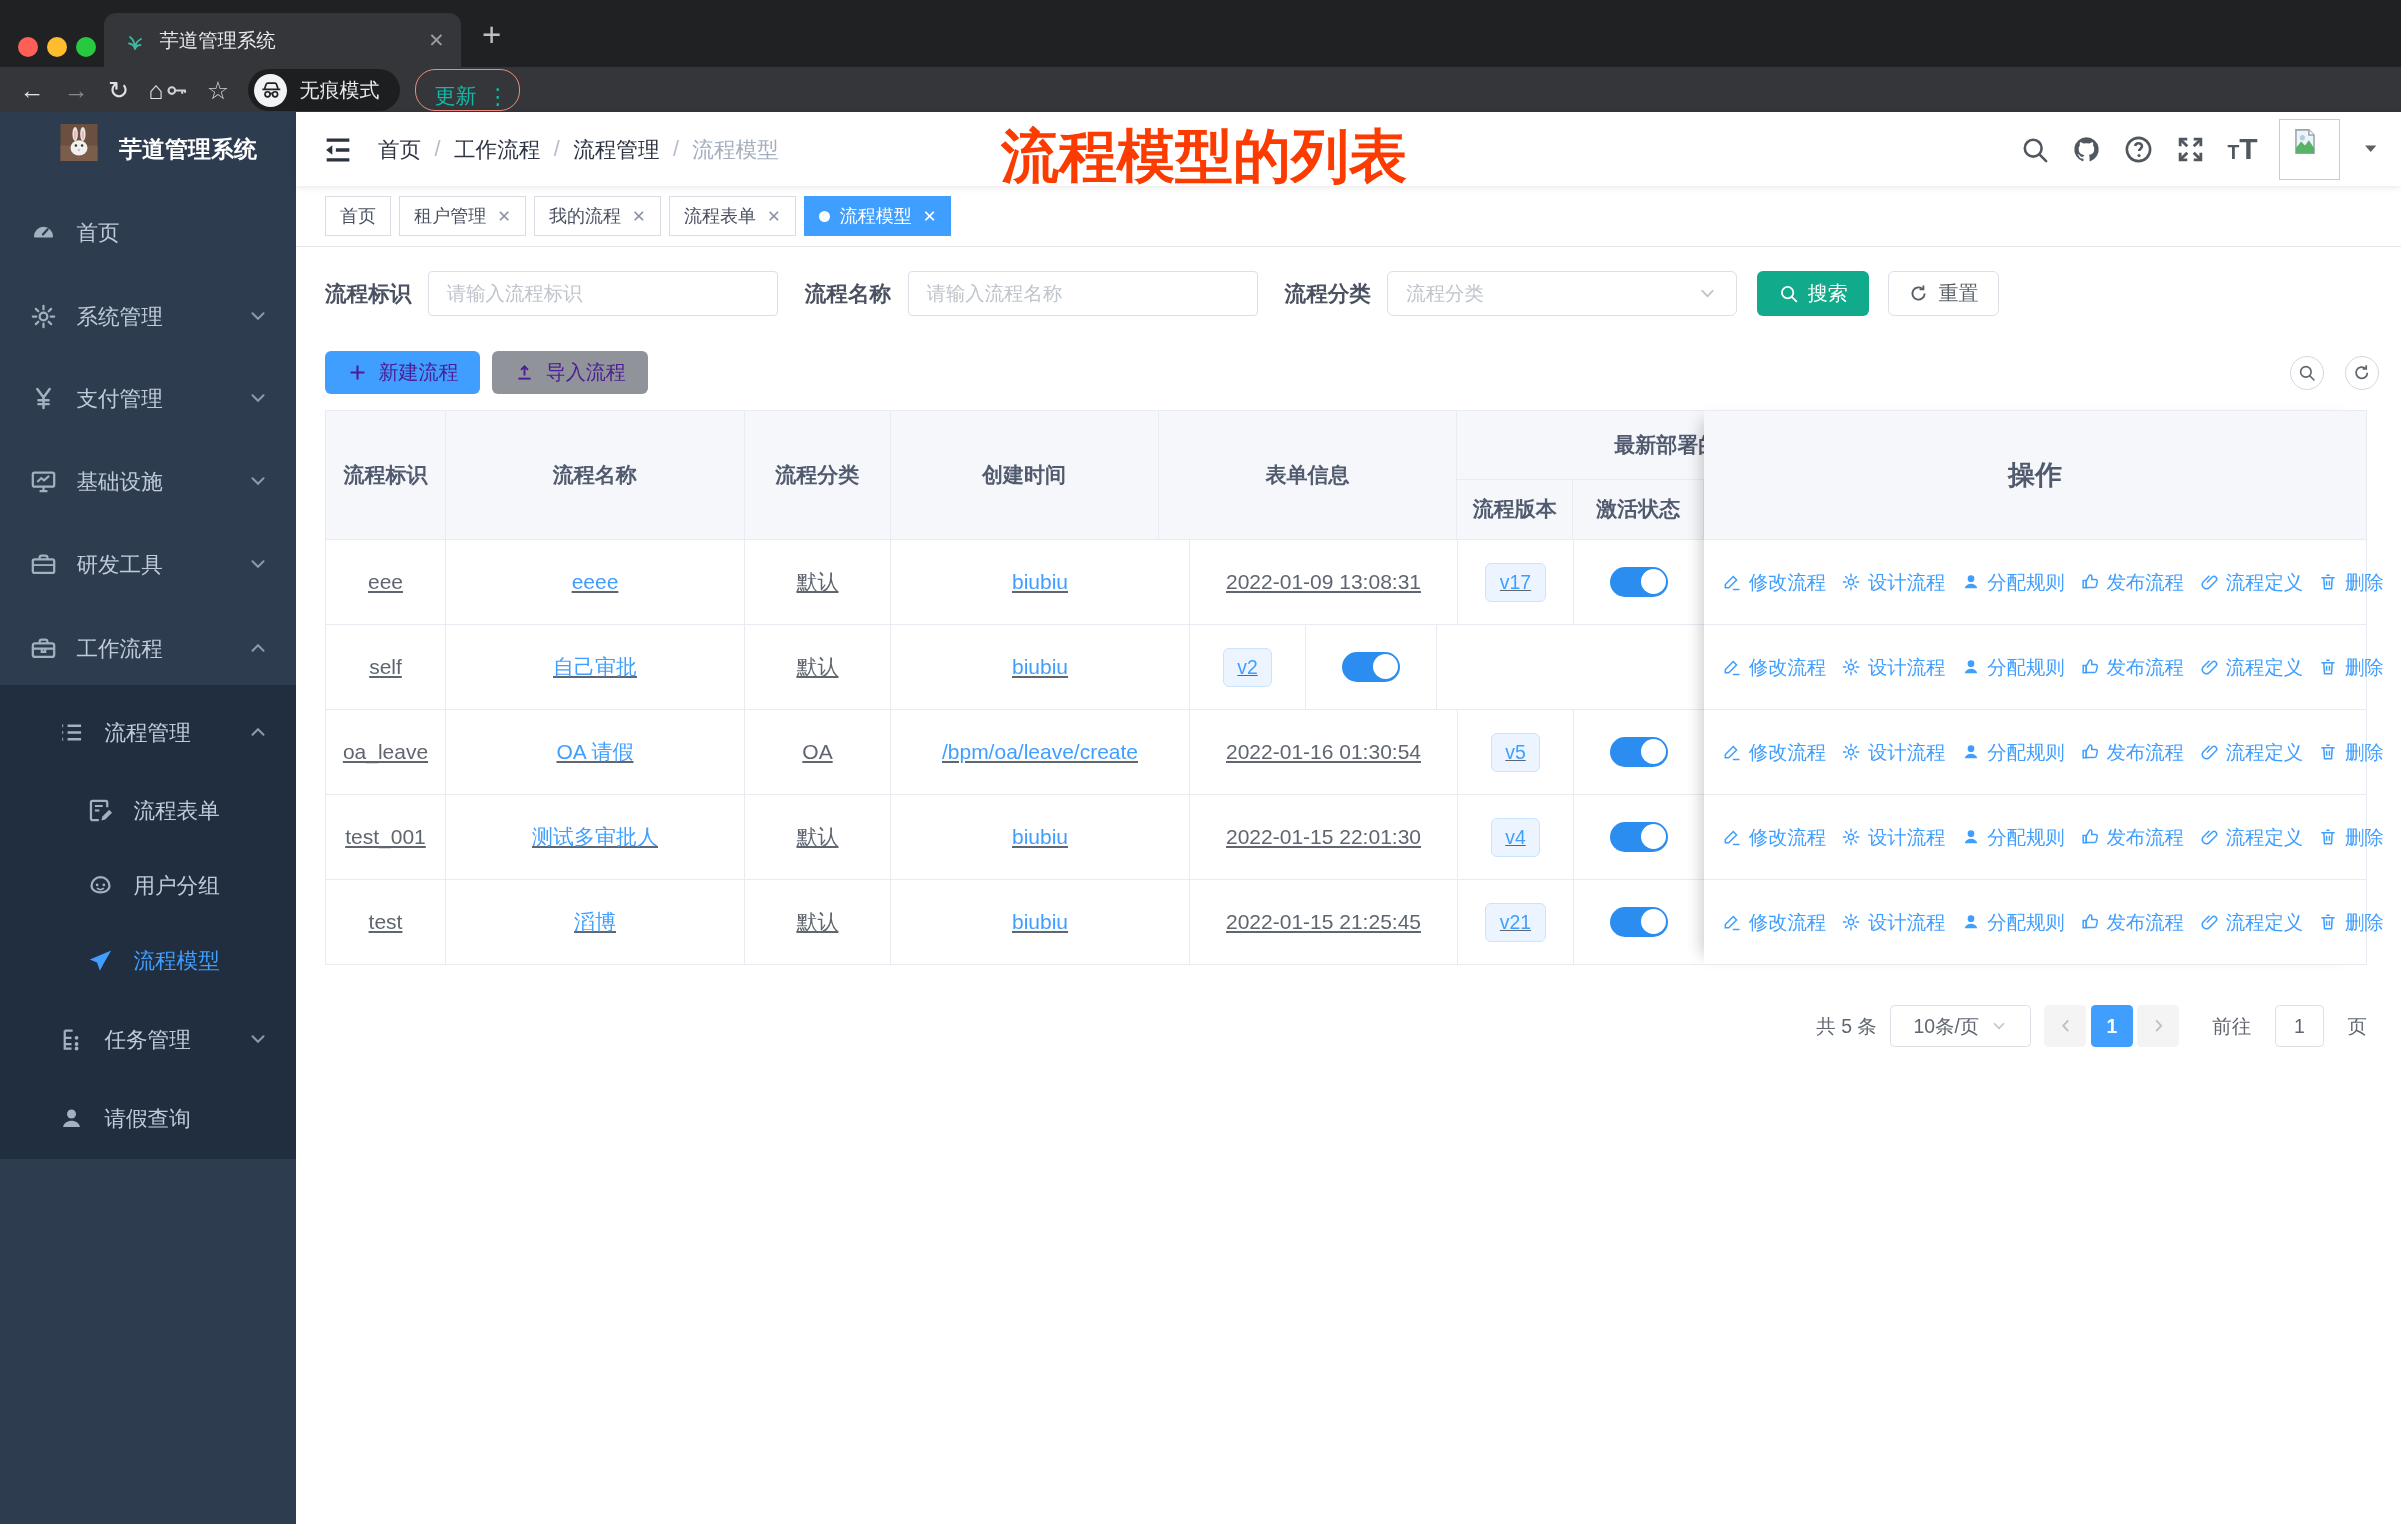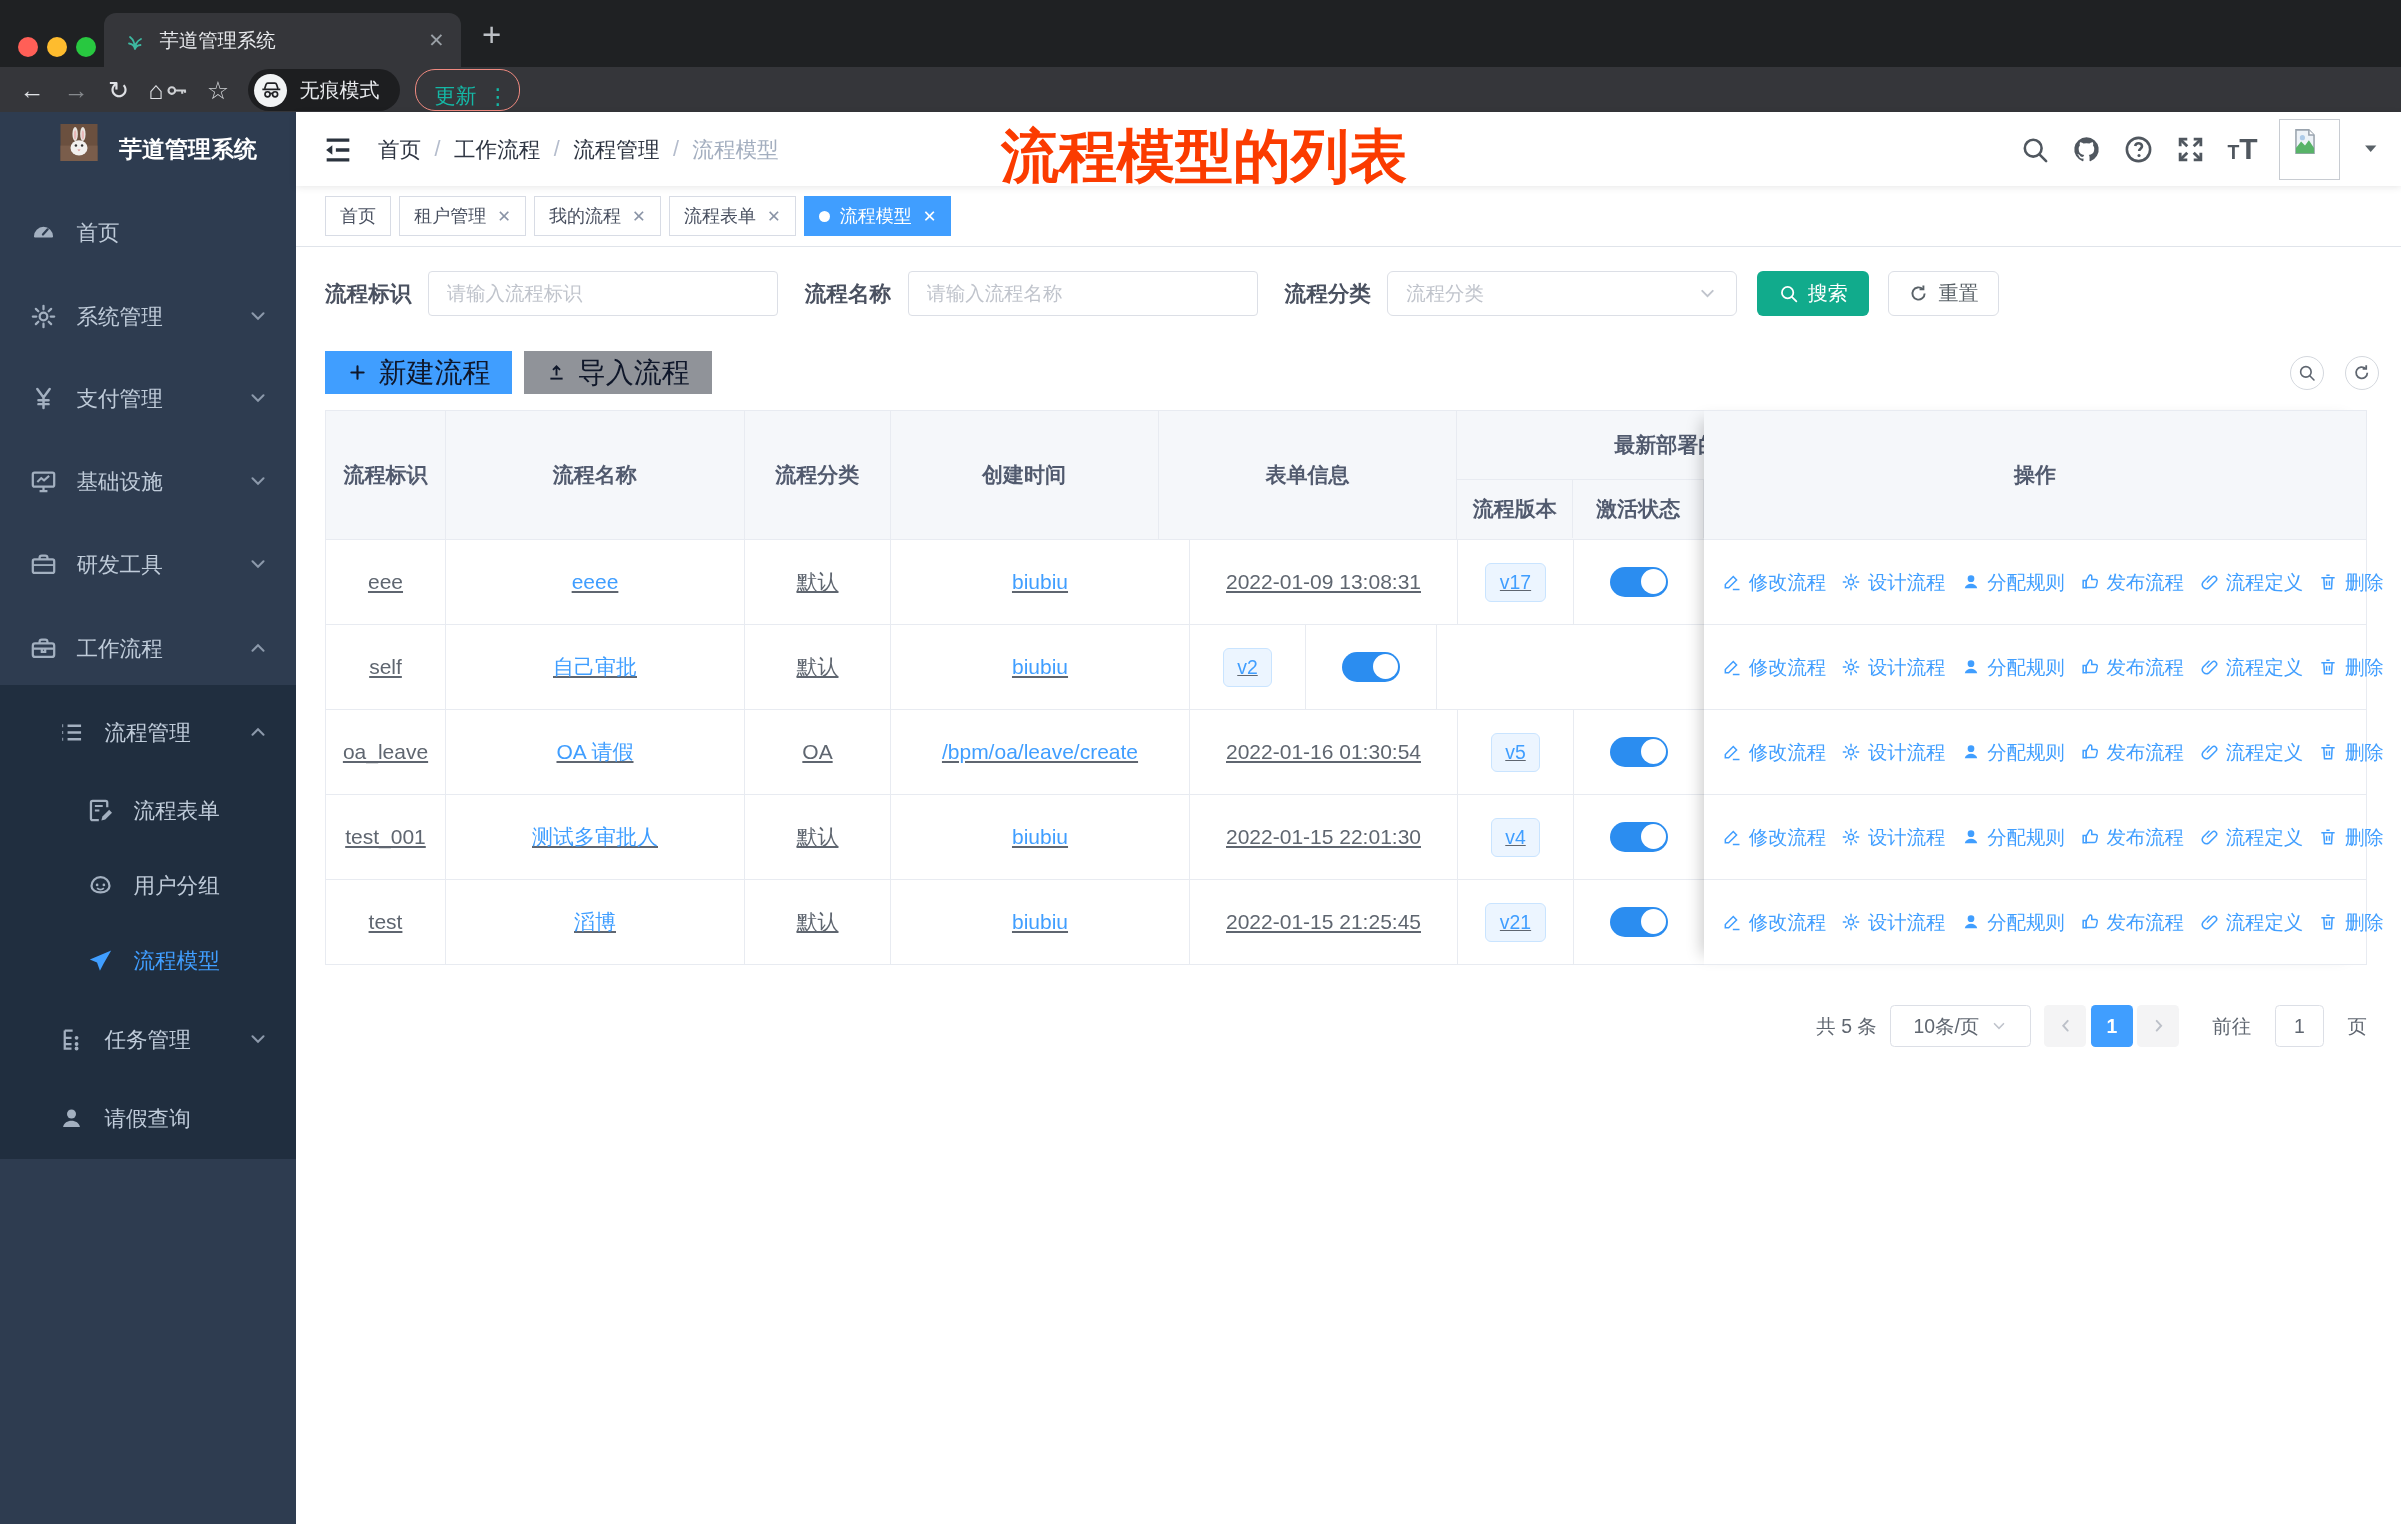--- a/index.html
+++ b/index.html
@@ -82,21 +82,21 @@
   .inp::placeholder{color:#c0c4cc;}
   .fselect{width:350px;height:45px;border:1.5px solid #dcdfe6;border-radius:6px;box-sizing:border-box;
            display:flex;align-items:center;justify-content:space-between;padding:0 18px;margin-right:19.4px;
            color:#c0c4cc;font-size:19.4px;cursor:pointer;}
   .fselect .car{width:21px;height:21px;color:#c0c4cc;}
   .btn{height:45px;border-radius:6px;display:flex;align-items:center;font-size:20px;cursor:pointer;box-sizing:border-box;}
   .btn .bic{width:21px;height:21px;margin-right:9px;}
   .btn-search{background:var(--teal,#11ab8c);color:#fff;padding:0 21px;margin-right:19.4px;}
   .btn-reset{background:#fff;border:1.5px solid #dcdfe6;color:#5a6268;padding:0 19.4px;}
   .action-row{position:absolute;left:29px;top:104px;height:43px;display:flex;gap:12px;}
-  .btn58{height:43px;border-radius:0;display:flex;align-items:center;font-size:28px;color:#0f172a;padding:0 22px;cursor:pointer;}
+  .btn58{height:43px;border-radius:6px;display:flex;align-items:center;font-size:20px;color:#4c1d95;padding:0 22px;cursor:pointer;}
   .btn-create{background:var(--blue,#409eff);}
   .btn-import{background:#909399;}
   .btn58 .bic{width:21px;height:21px;margin-right:10.4px;}
   .circ{position:absolute;top:109px;width:34px;height:34px;border:1.5px solid #d4d8de;border-radius:50%;box-sizing:border-box;
         display:flex;align-items:center;justify-content:center;color:#5f6670;cursor:pointer;background:#fff;}
   .circ .cic{width:19.4px;height:19.4px;}
   
   :root{--tb:#e8ebf1;}
   .tablewrap{position:absolute;left:29px;top:163px;width:2042px;height:555px;}
   .tscroll{position:absolute;left:0;top:0;width:1379px;height:555px;overflow:hidden;}
@@ -117,21 +117,21 @@
   .tlink{color:var(--blue,#409eff);cursor:pointer;}
   .badge{height:39px;padding:0 13.4px;border-radius:6px;background:#ecf5ff;border:1.5px solid #c9e4ff;color:var(--blue,#409eff);
          font-size:19.4px;display:flex;align-items:center;box-sizing:border-box;}
   .toggle{width:58px;height:30px;border-radius:15px;background:#c0ccda;position:relative;cursor:pointer;flex:none;}
   .toggle.on{background:#2b8df0;}
   .toggle::after{content:"";position:absolute;top:2.2px;right:2.2px;width:25px;height:25px;border-radius:50%;background:#fff;}
   .tfixed{position:absolute;left:1379px;top:0;width:663px;height:555px;background:#fff;
           box-shadow:-12px 0 15px -10.4px rgba(0,0,0,.22);}
   .f-head{height:130px;background:#f5f7fa;border-top:1.5px solid var(--tb);border-bottom:1.5px solid var(--tb);
           border-right:1.5px solid var(--tb);box-sizing:border-box;display:flex;align-items:center;justify-content:center;
-          font-size:21px;font-weight:600;color:#515a6e;}
+          font-size:27px;font-weight:600;color:#515a6e;}
   .f-row{height:85px;border-bottom:1.5px solid var(--tb);border-right:1.5px solid var(--tb);box-sizing:border-box;
          display:flex;align-items:center;padding-left:18px;gap:15px;background:#fff;}
   .op{display:flex;align-items:center;gap:6.7px;color:var(--blue,#409eff);font-size:19.4px;cursor:pointer;white-space:nowrap;}
   .op .opicon{width:20px;height:20px;flex:none;}
   
   .pager{position:absolute;top:758px;right:34px;display:flex;align-items:center;font-size:19.4px;color:#5f6670;gap:13.4px;}
   .psel{width:141px;height:42px;border:1.5px solid #dcdfe6;border-radius:4.5px;box-sizing:border-box;
         display:flex;align-items:center;justify-content:center;gap:10.4px;cursor:pointer;}
   .psel .car{width:18px;height:18px;color:#c0c4cc;}
   .pbtn{width:42px;height:42px;background:#f4f4f5;border-radius:4.5px;display:flex;align-items:center;justify-content:center;

